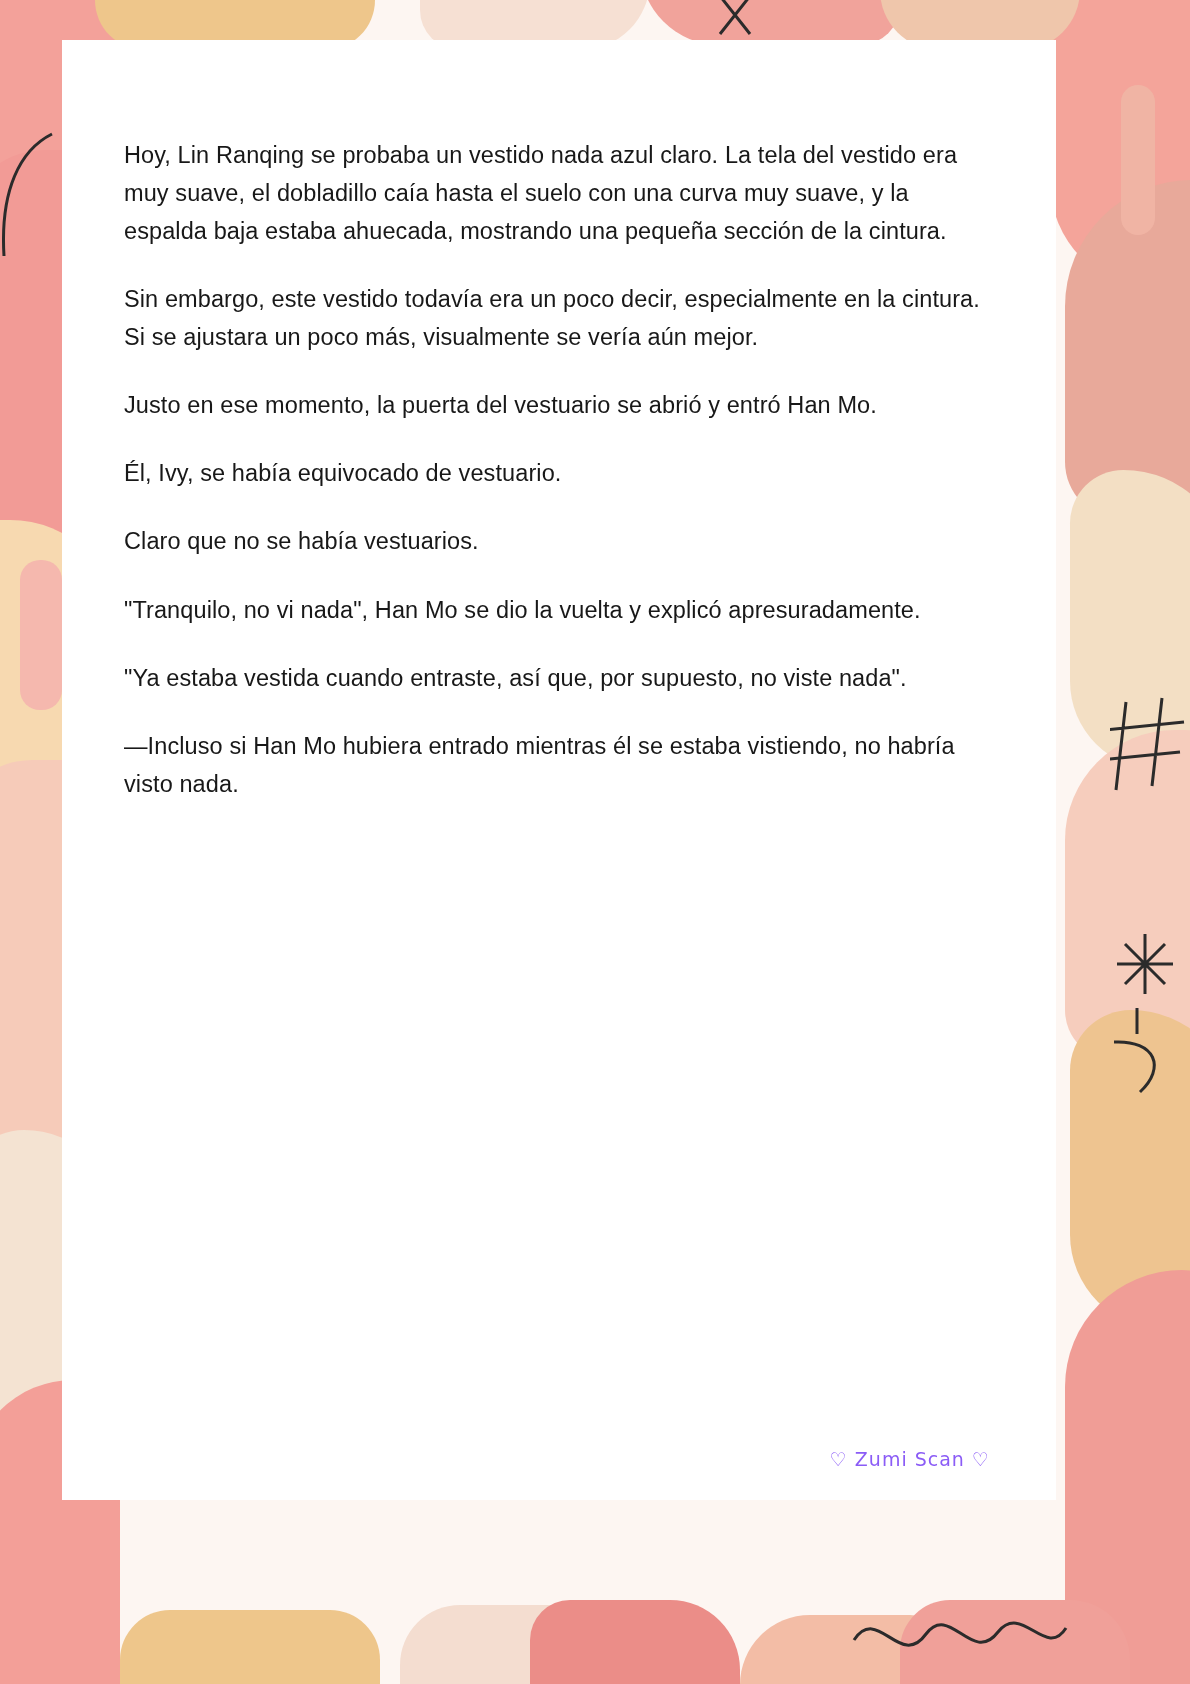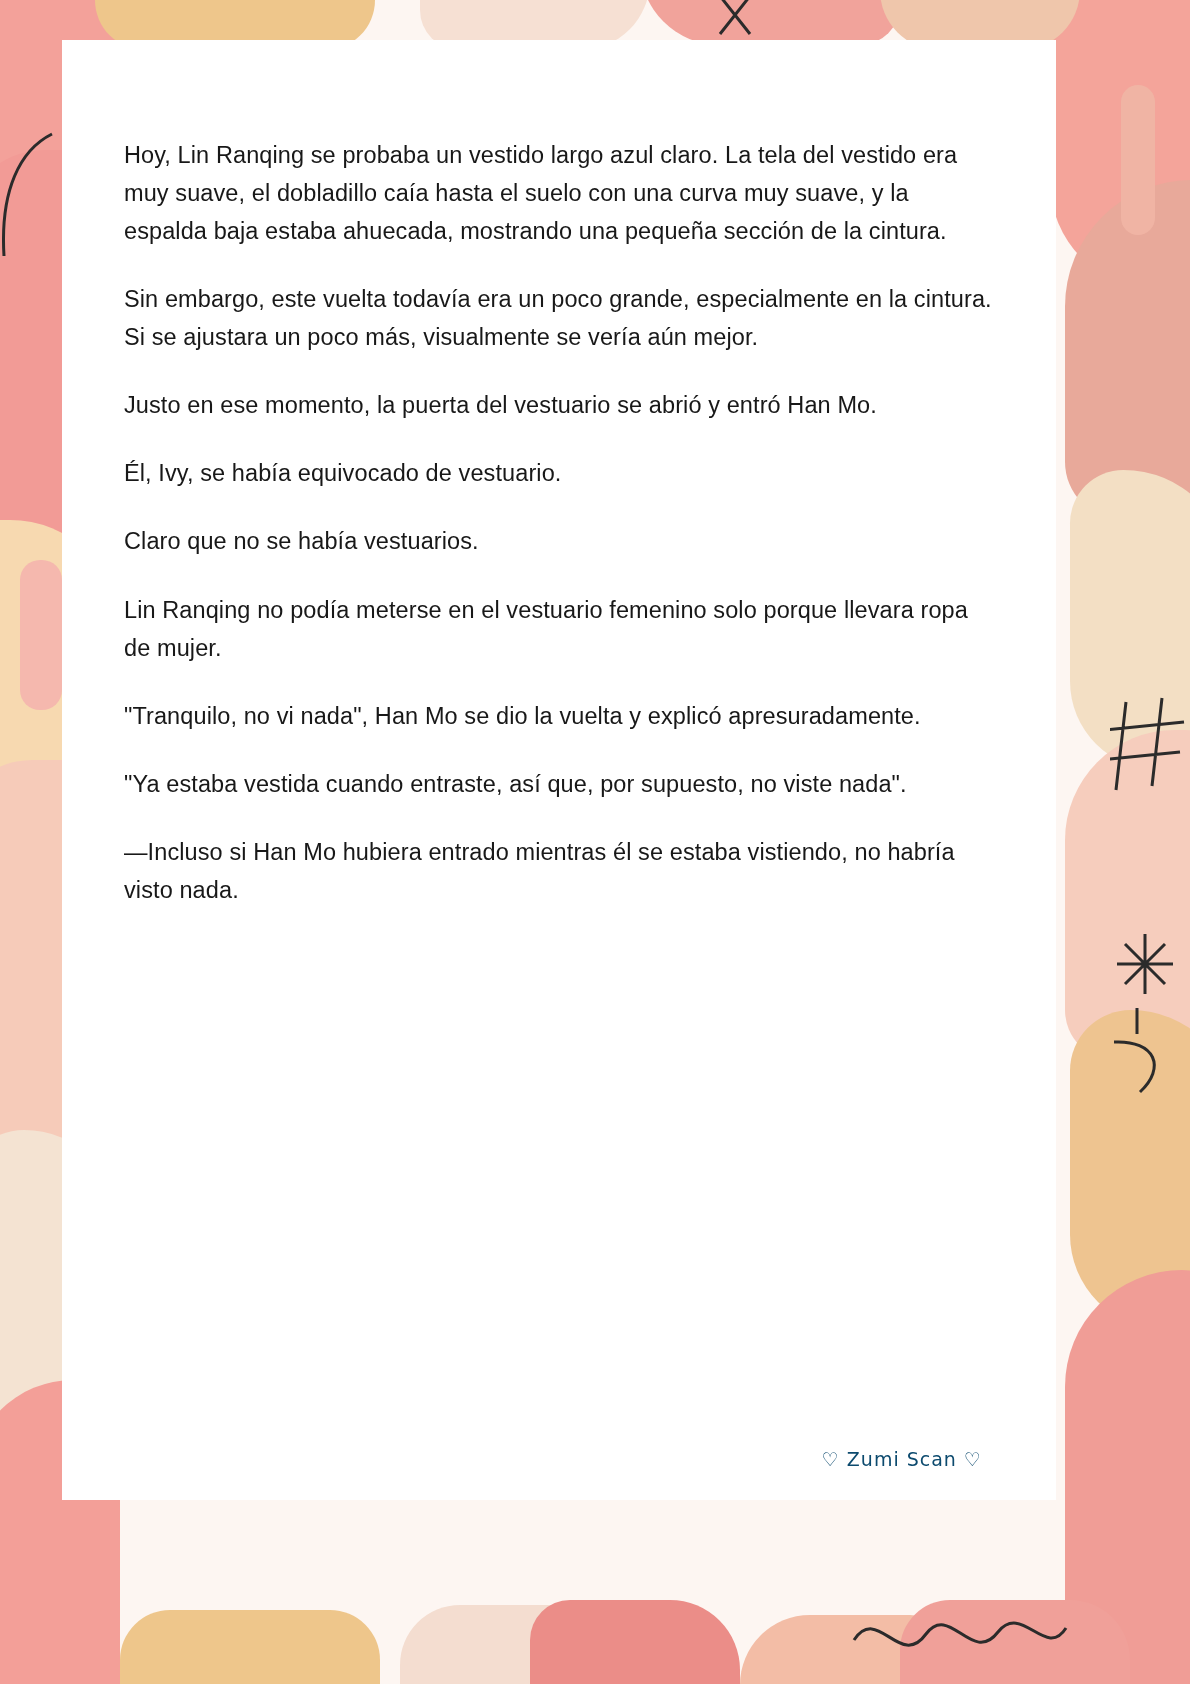--- a/index.html
+++ b/index.html
@@ -204,25 +204,25 @@
     font-size: 23.5px;
     line-height: 1.62;
     color: #181818;
     letter-spacing: 0.1px;
   }
   #text-body p:last-child {
     margin-bottom: 0;
   }
   #watermark {
     position: absolute;
-    right: 74px;
+    right: 66px;
     bottom: 30px;
     font-family: "DejaVu Sans", sans-serif;
     font-size: 19px;
-    color: #0c4a6e;
+    color: #8b5cf6;
     letter-spacing: 1px;
     white-space: nowrap;
   }
 </style>
 </head>
 <body>
 
 <div id="page">
 
   <div class="blob b-l1"></div>
@@ -271,26 +271,25 @@
   </svg>
   <svg class="line-art" style="left:850px; top:1600px;" width="220" height="84" viewBox="0 0 220 84">
     <path d="M4 40 C28 4, 50 70, 76 34 C100 2, 122 66, 148 32 C172 2, 196 60, 216 28"></path>
   </svg>
   <svg class="line-art" style="left:520px; top:1620px;" width="160" height="70" viewBox="0 0 160 70" style2="">
     <path d="M10 64 C26 26, 42 22, 54 60" stroke-width="0"></path>
   </svg>
 
   <div id="paper">
     <div id="text-body">
-      <p>Hoy, Lin Ranqing se probaba un vestido largo azul claro. La tela del vestido era muy suave, el dobladillo caía hasta el suelo con una curva muy suave, y la espalda baja estaba ahuecada, mostrando una pequeña sección de la cintura.</p>
-      <p>Sin embargo, este vuelta todavía era un poco grande, especialmente en la cintura. Si se ajustara un poco más, visualmente se vería aún mejor.</p>
+      <p>Hoy, Lin Ranqing se probaba un vestido nada azul claro. La tela del vestido era muy suave, el dobladillo caía hasta el suelo con una curva muy suave, y la espalda baja estaba ahuecada, mostrando una pequeña sección de la cintura.</p>
+      <p>Sin embargo, este vestido todavía era un poco decir, especialmente en la cintura. Si se ajustara un poco más, visualmente se vería aún mejor.</p>
       <p>Justo en ese momento, la puerta del vestuario se abrió y entró Han Mo.</p>
       <p>Él, Ivy, se había equivocado de vestuario.</p>
       <p>Claro que no se había vestuarios.</p>
-      <p>Lin Ranqing no podía meterse en el vestuario femenino solo porque llevara ropa de mujer.</p>
       <p>"Tranquilo, no vi nada", Han Mo se dio la vuelta y explicó apresuradamente.</p>
       <p>"Ya estaba vestida cuando entraste, así que, por supuesto, no viste nada".</p>
       <p>—Incluso si Han Mo hubiera entrado mientras él se estaba vistiendo, no habría visto nada.</p>
     </div>
     <div id="watermark">♡ Zumi Scan ♡</div>
   </div>
 
 </div>
 
 </body></html>

